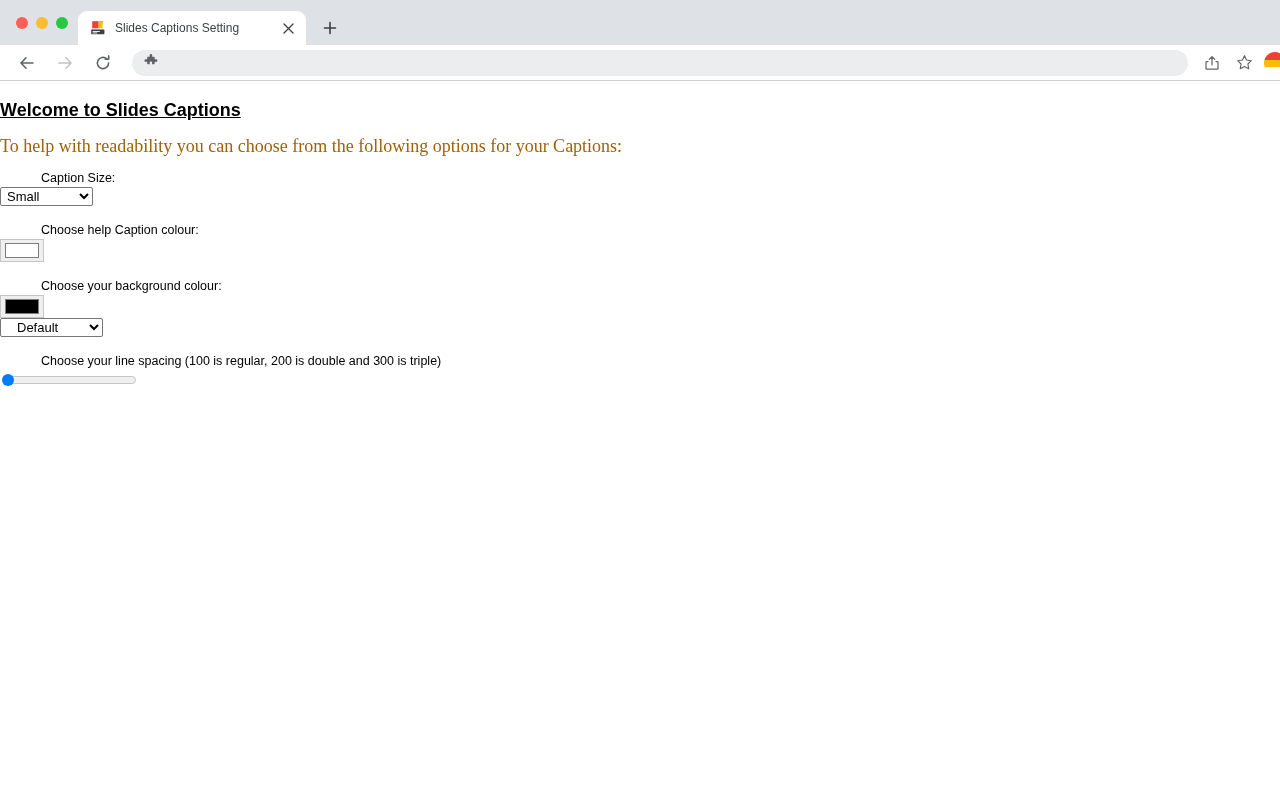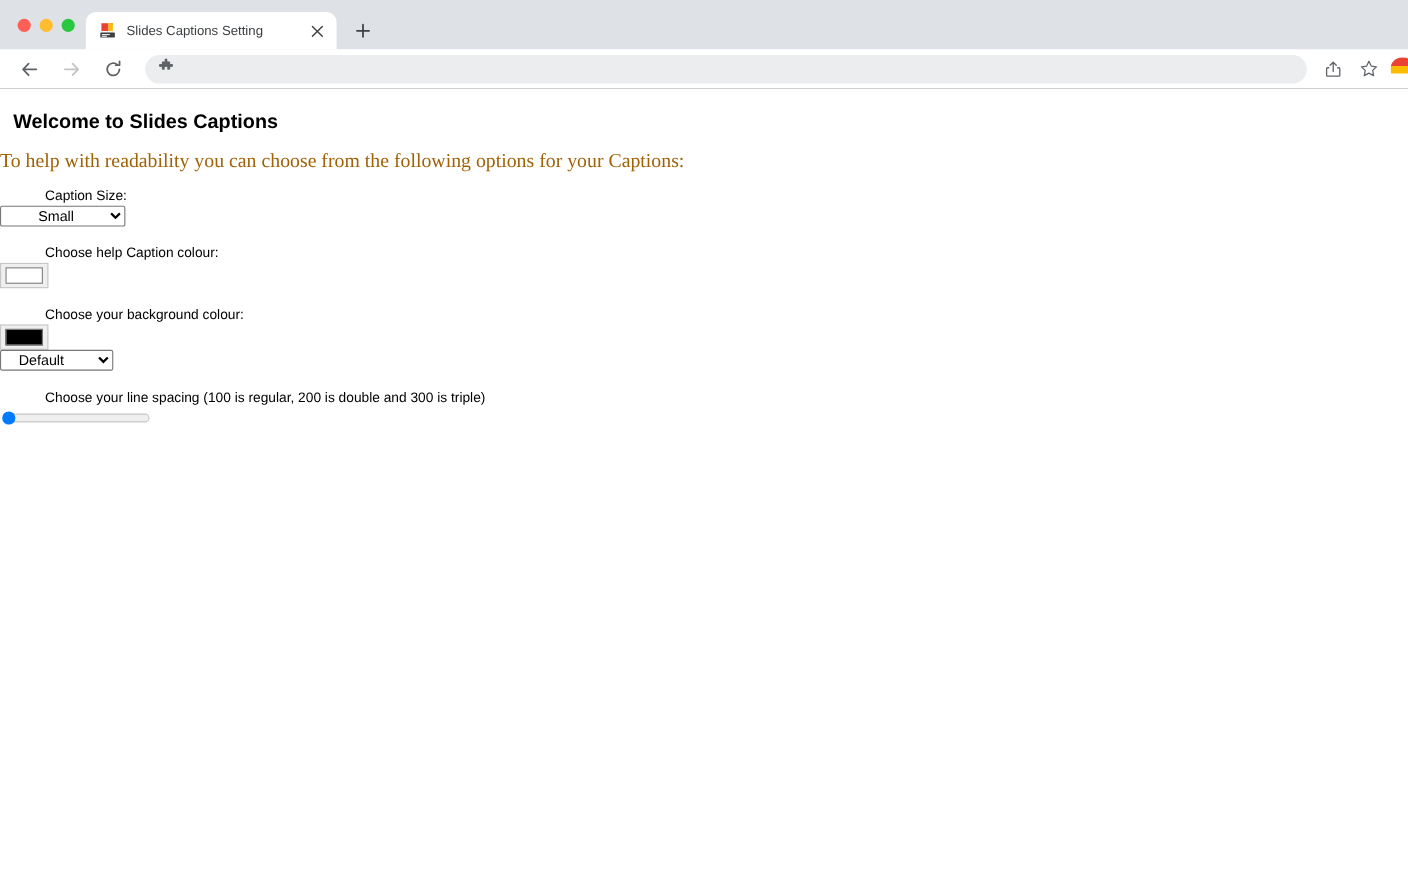--- a/index.html
+++ b/index.html
@@ -159,22 +159,23 @@
   }
   .page-inner {
     padding: 8px 8px 8px 0px;
   }
 
   h1.page-title {
     font-size: 18px;
     font-weight: bold;
     color: #000000;
     margin: 11px 0 0 0;
-    padding: 0 0 0 12px;
+    padding: 0 0 0 0;
     line-height: 21px;
+    text-decoration: underline;
   }
 
   p.para {
     font-size: 18px;
     color: #a16207;
     margin: 18px 0 0 0;
     line-height: 15px;
     font-family: Liberation Serif, serif;
   }
 
@@ -193,21 +194,21 @@
     color: #000000;
     background: #ffffff;
     border: 1px solid #767676;
     border-radius: 2px;
     height: 19px;
     line-height: 17px;
     padding: 0 2px;
     margin: 0;
     display: block;
   }
-  select#caption-size { width: 114px; text-align: center; }
+  select#caption-size { width: 93px; }
   select#caption-font { width: 103px; padding-left: 12px; }
 
   
   .swatch-box {
     width: 44px;
     height: 23px;
     border: 1px solid #c6c6c6;
     background: #efefef;
     padding: 3px 4px;
     display: block;

